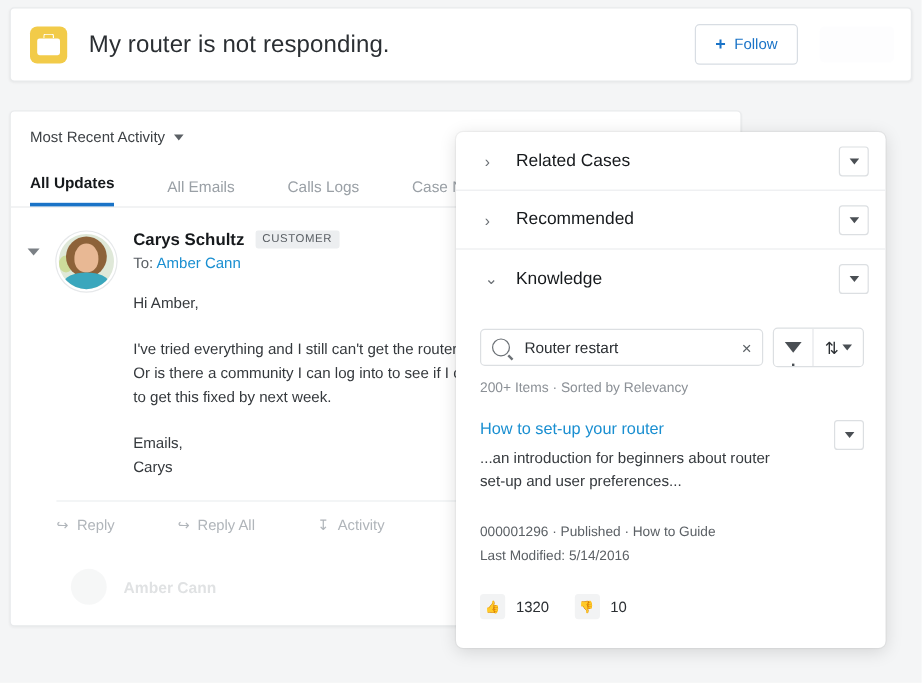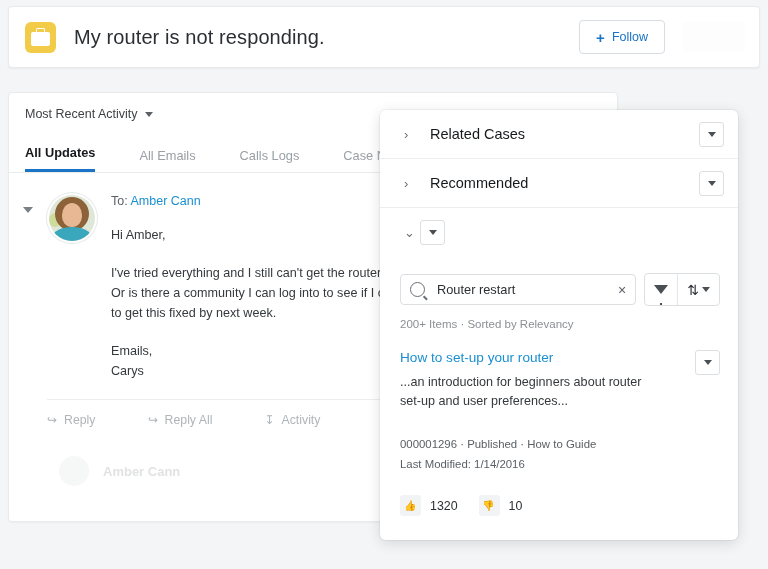--- a/index.html
+++ b/index.html
@@ -544,20 +544,24 @@
     <div class="expand-col">
       <span class="chev-down"></span>
     </div>
     <div class="avatar">
       <div class="leaf"></div>
       <div class="hair"></div>
       <div class="face"></div>
       <div class="body"></div>
     </div>
     <div class="email-body">
+      <div class="sender-row">
+        <span class="sender-name">Carys Schultz</span>
+        <span class="badge">CUSTOMER</span>
+      </div>
       <div class="to-row">
         <span>To:</span>
         <span class="to-link">Amber Cann</span>
       </div>
       <div class="msg">
         <p>Hi Amber,</p>
         <div class="gap"></div>
         <p>I've tried everything and I still can't get the router to</p>
         <p>Or is there a community I can log into to see if I can</p>
         <p>to get this fixed by next week.</p>
@@ -602,20 +606,21 @@
   <div class="know-section">
     <span class="twisty">›</span>
     <span class="sec-title">Recommended</span>
     <span class="sq-btn">
       <span class="sq-caret"></span>
     </span>
   </div>
 
   <div class="know-section" style="border-bottom:none;">
     <span class="twisty">⌄</span>
+    <span class="sec-title">Knowledge</span>
     <span class="sq-btn">
       <span class="sq-caret"></span>
     </span>
   </div>
 
   <div class="know-body">
     <div class="search-row">
       <div class="search-box">
         <span class="search-icon"></span>
         <input class="search-val" type="text" value="Router restart" style="">
@@ -633,21 +638,21 @@
       </div>
     </div>
 
     <div class="meta-line">200+ Items · Sorted by Relevancy</div>
 
     <div class="article">
       <div class="article-main">
         <div class="article-title">How to set-up your router</div>
         <div class="article-excerpt">...an introduction for beginners about router set-up and user preferences...</div>
         <div class="article-meta">000001296 · Published  · How to Guide</div>
-        <div class="article-meta" style="margin-top:2px;">Last Modified: 1/14/2016</div>
+        <div class="article-meta" style="margin-top:2px;">Last Modified: 5/14/2016</div>
       </div>
       <span class="sq-btn">
         <span class="sq-caret"></span>
       </span>
     </div>
 
     <div class="vote-row">
       <span class="vote-btn">
         <span>👍</span>
       </span>

